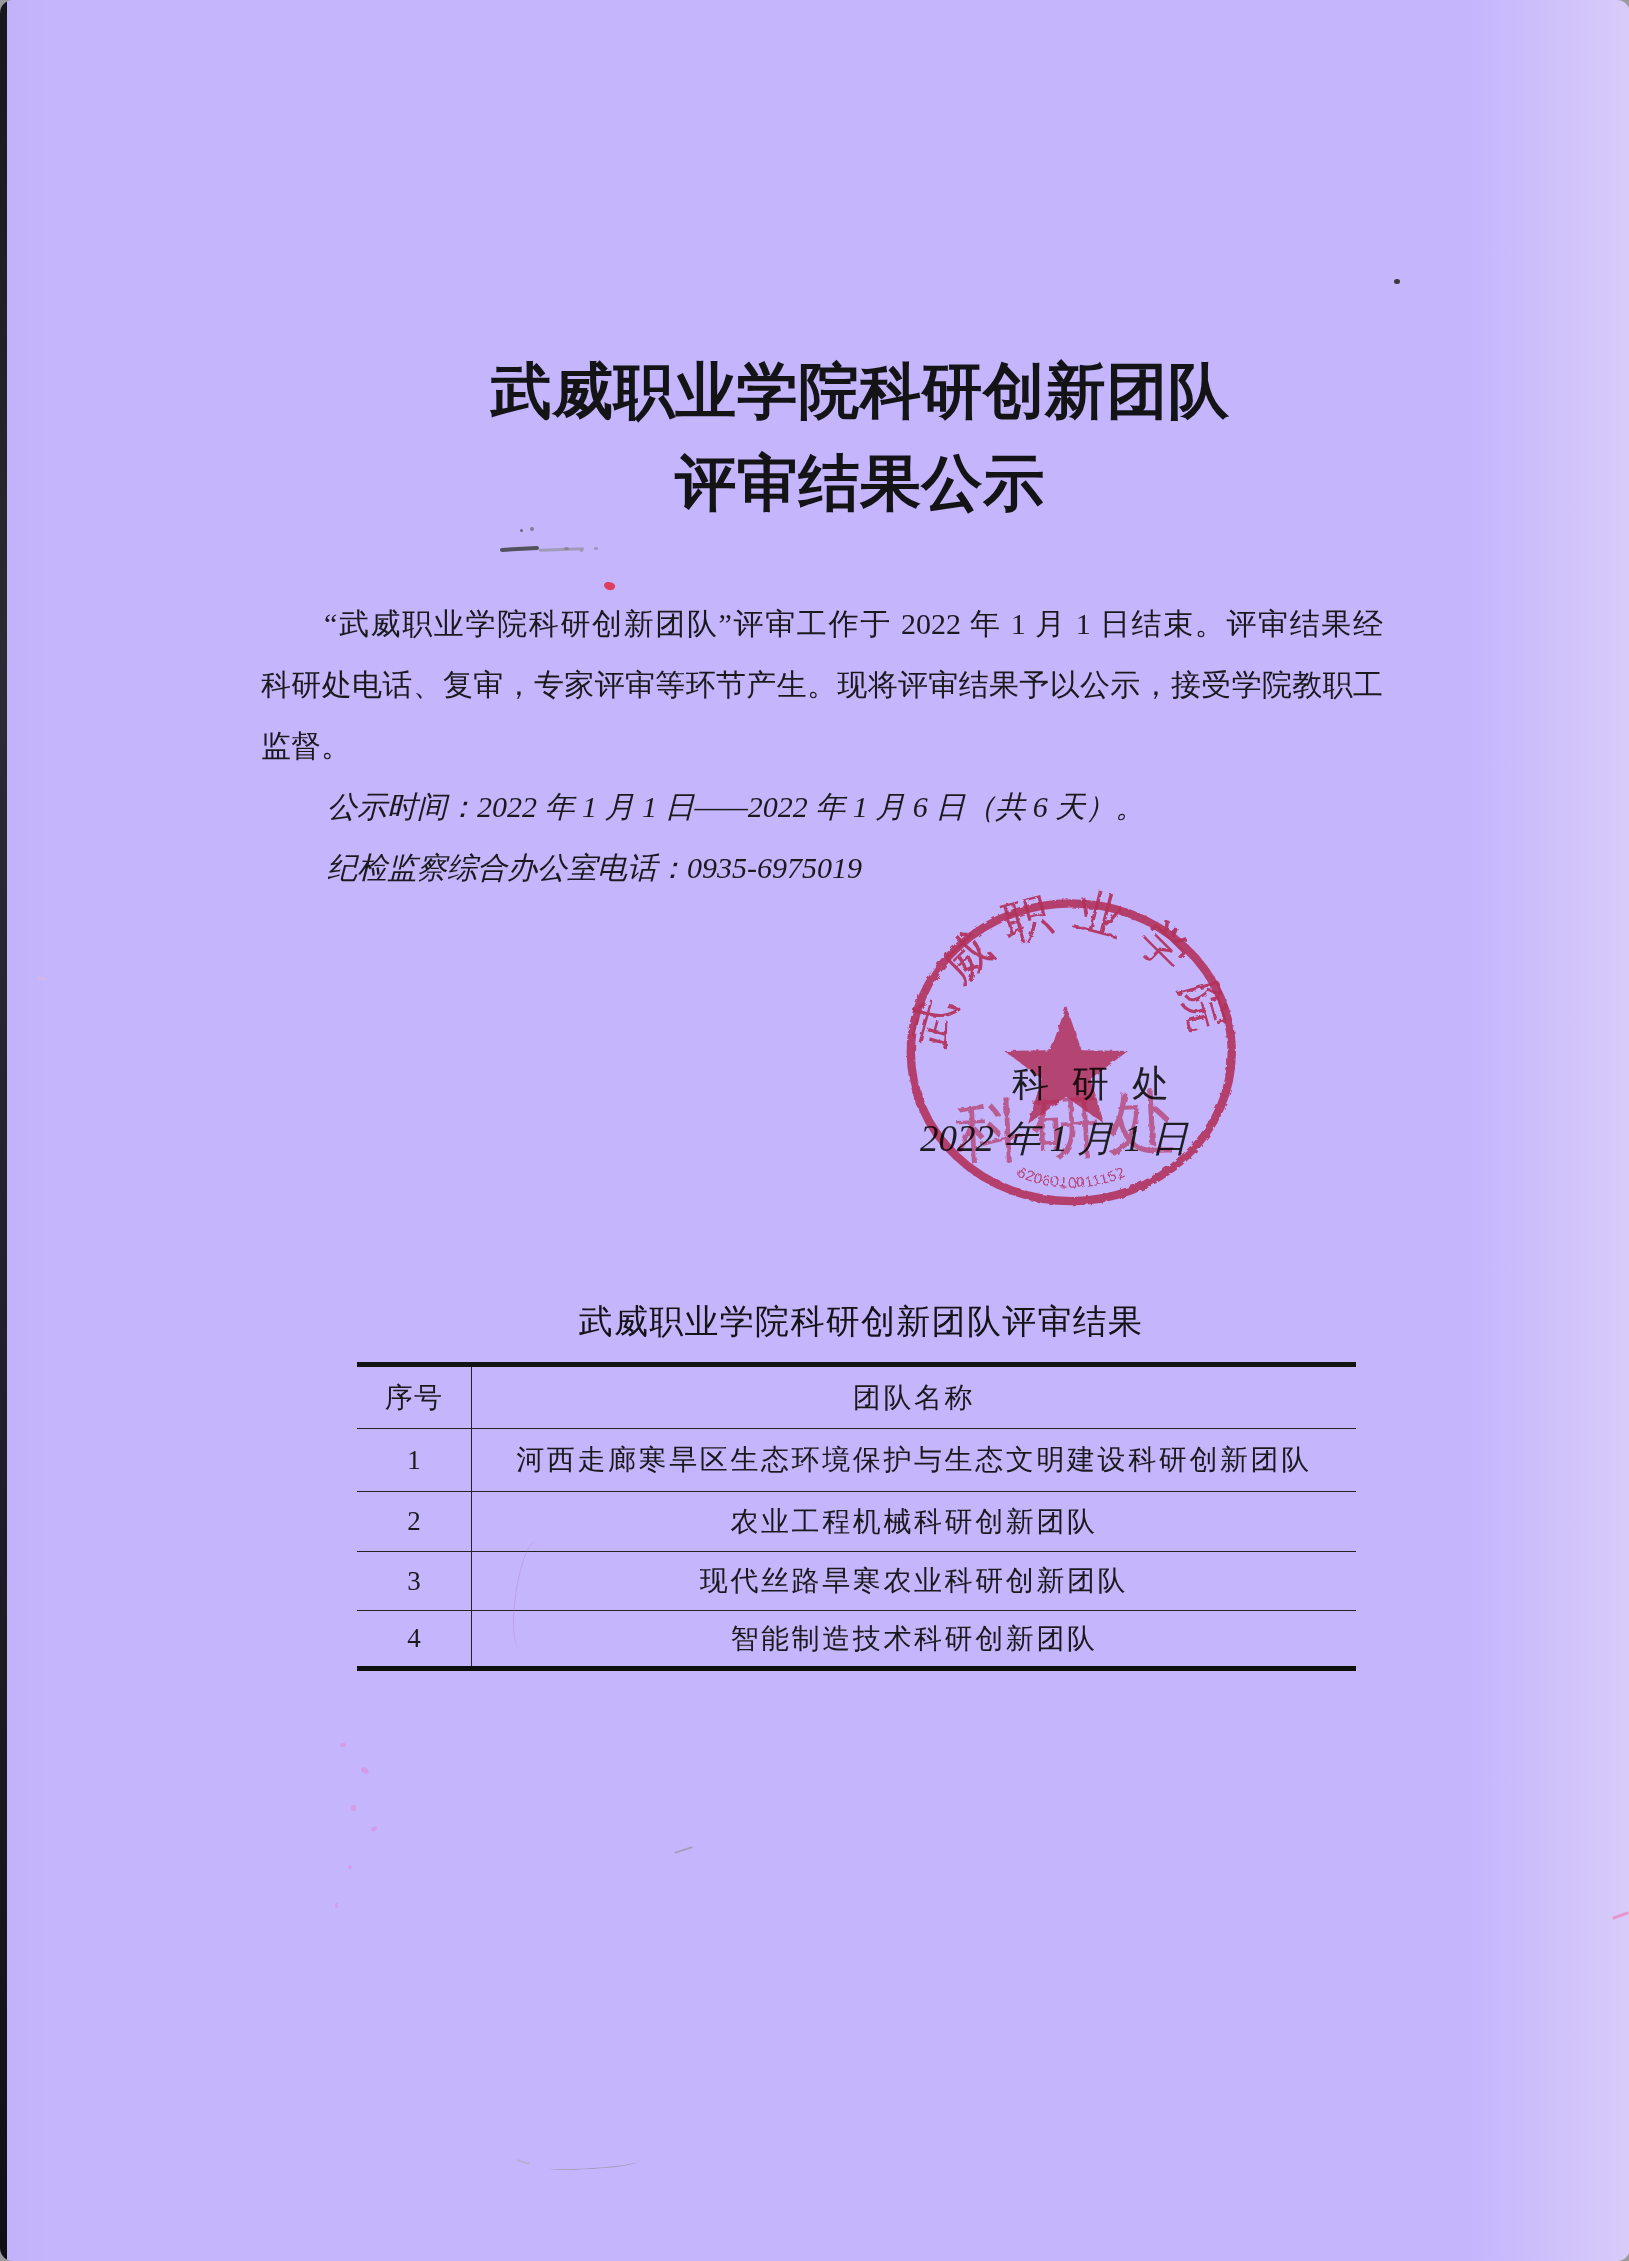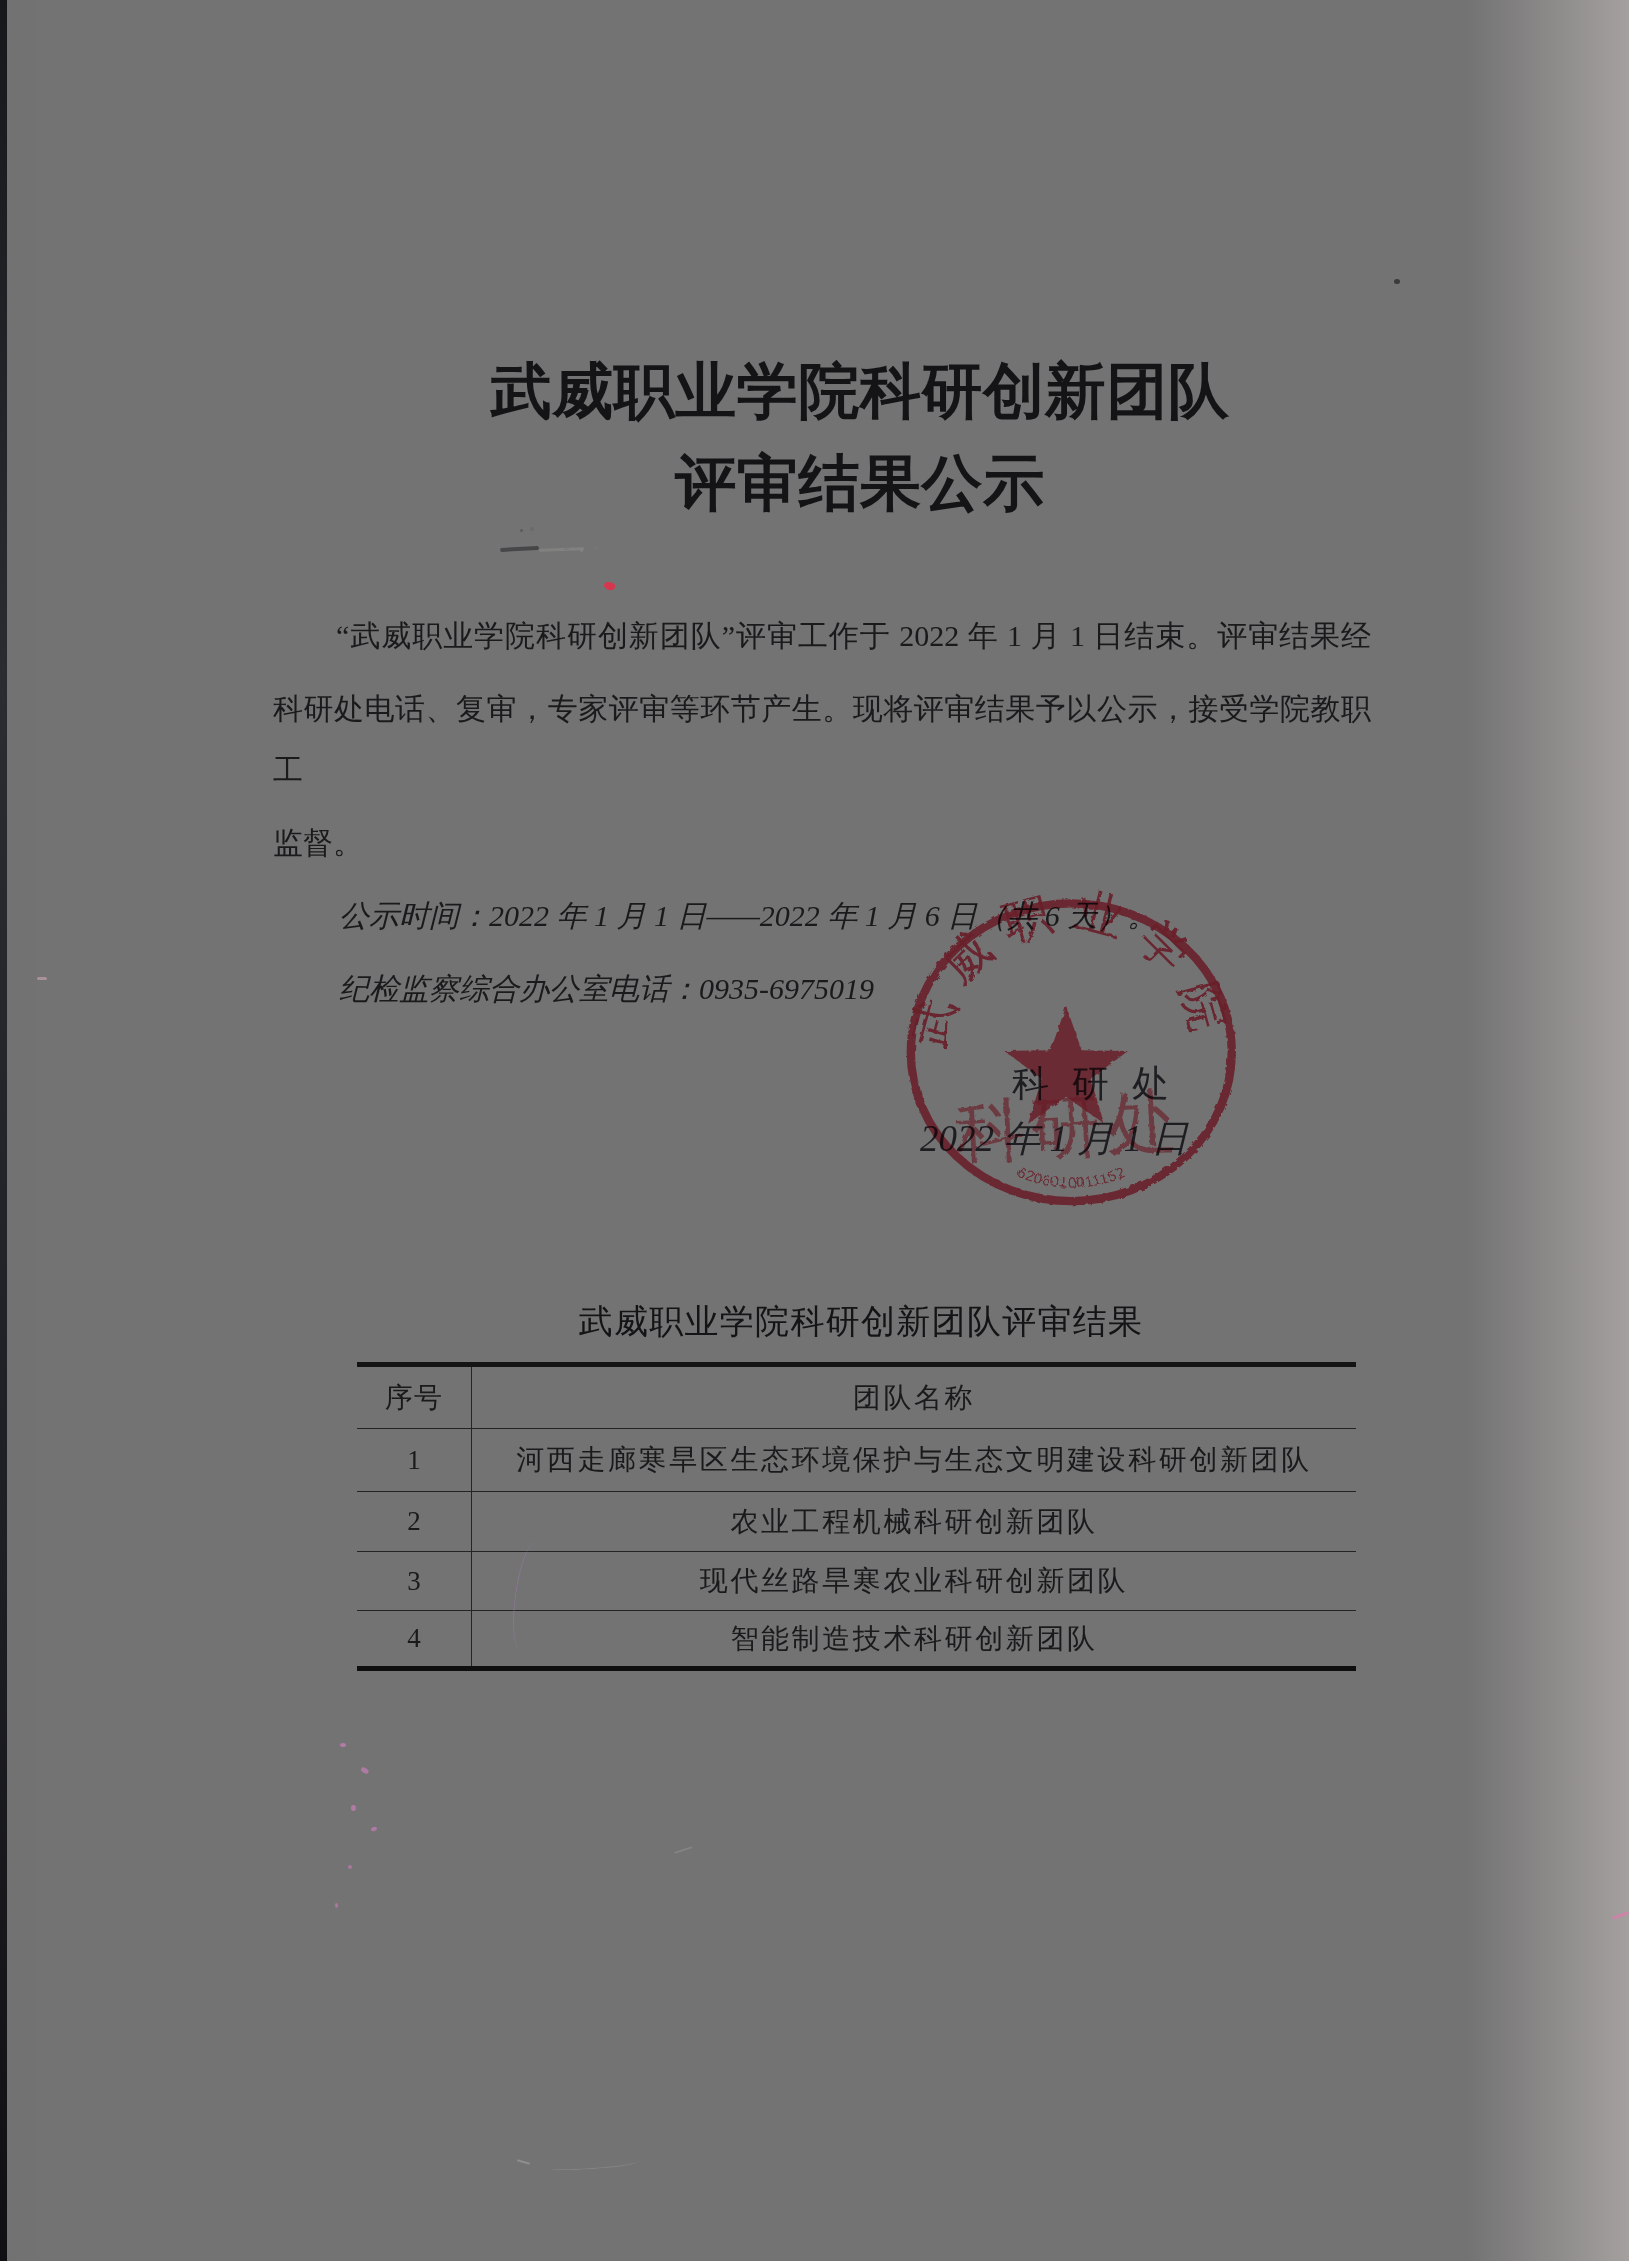--- a/index.html
+++ b/index.html
@@ -1,33 +1,34 @@
 <!DOCTYPE html>
 <html style="font-size:10.3px"><head>
 <meta charset="utf-8">
 <style>
   html,body{margin:0;padding:0;background:#9a9a9a;}
   .page{
     position:relative;width:1630px;height:2261px;margin:0 auto;
-    background:#737373;overflow:hidden;color:#1b1b1d;
+    background:#c4b5fd;overflow:hidden;color:#1b1b1d;
     font-family:"Liberation Serif","DejaVu Serif",serif;
+    border-radius:13px;
   }
   .paper-tint{position:absolute;inset:0;background:
     linear-gradient(90deg, rgba(0,0,0,0.02) 0%, rgba(0,0,0,0) 3%, rgba(0,0,0,0) 90%, rgba(255,245,240,0.35) 100%);
     pointer-events:none;}
   .scan-strip{position:absolute;left:0;top:0;width:7px;height:2261px;
     background:linear-gradient(180deg,#17181c,#2b2c31 30%,#1d1e23 70%,#101014);}
   
   .title-block{position:absolute;top:346px;left:0;width:1630px;padding-left:90px;
     box-sizing:border-box;text-align:center;font-weight:bold;color:#141416;}
   .title-line{font-size:61px;line-height:92px;letter-spacing:0.6px;}
   
   .body-block{position:absolute;top:593px;left:261px;width:1122px;
     font-size:30px;line-height:61px;color:#1a1a1c;}
-  .body-block p{margin:12px;}
+  .body-block p{margin:0;}
   .j{text-align:justify;text-align-last:justify;}
   .ind{text-indent:63px;}
   .ind2{text-indent:66px;}
   .gap{margin-top:10.3px;font-style:italic;}
   .contacts{display:flex;justify-content:space-between;box-sizing:border-box;
     padding-left:66px;padding-right:27px;}
   
   .seal-overlay-dept{position:absolute;left:844px;top:1059px;width:348px;
     box-sizing:border-box;padding-left:17px;text-align:right;
     font-size:37px;letter-spacing:23px;color:#1e1e22;}

